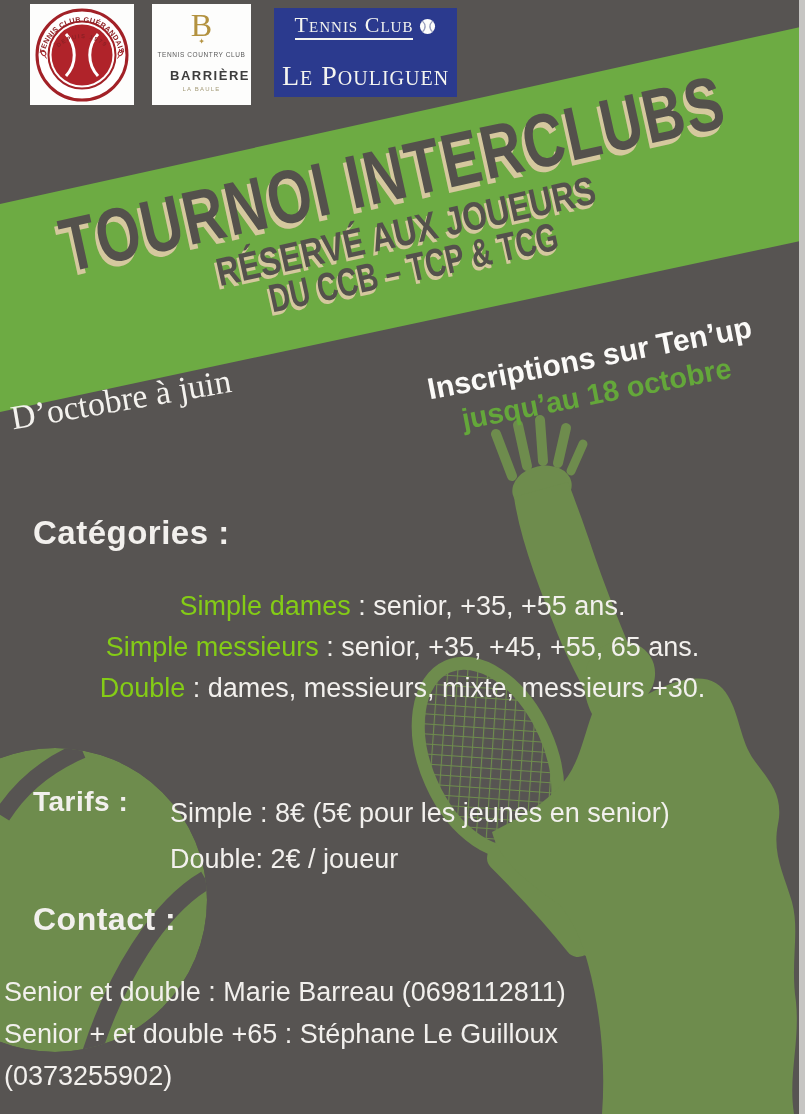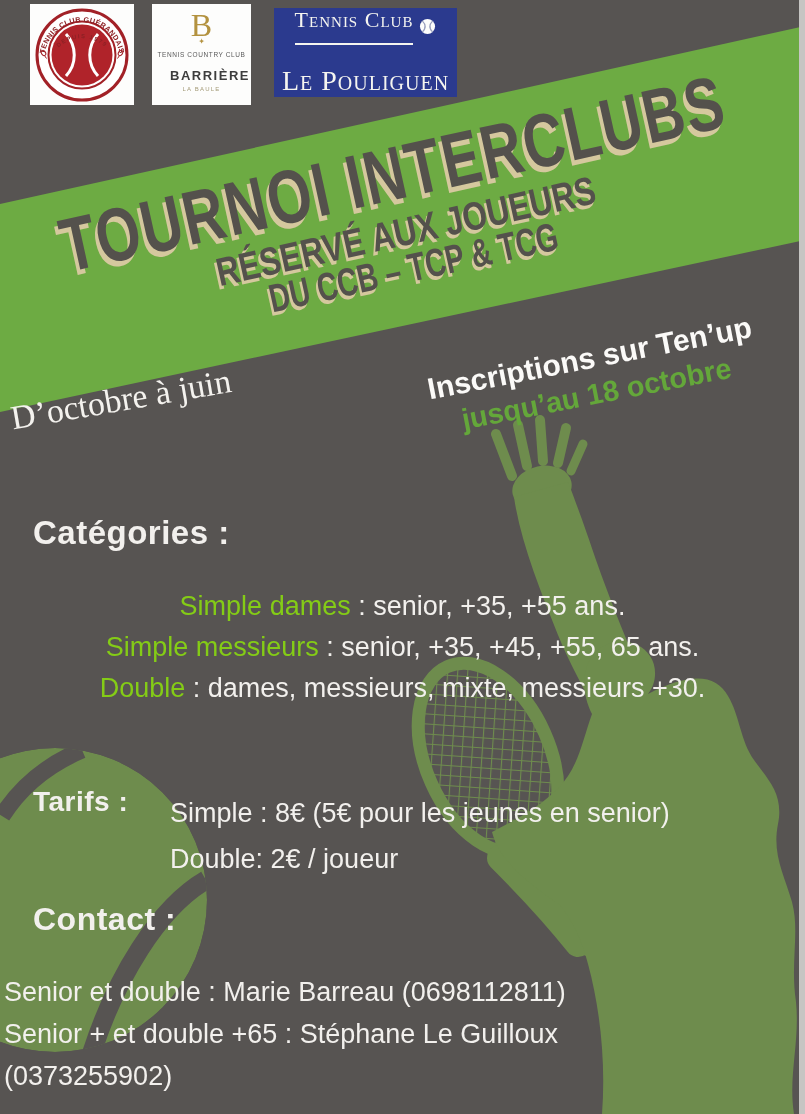--- a/index.html
+++ b/index.html
@@ -89,21 +89,21 @@
   .bar-l2{font-size:13px;font-weight:bold;letter-spacing:1.5px;color:#3d3d3d;margin-top:10px;white-space:nowrap;padding-left:17px;}
   .bar-l3{font-size:6px;letter-spacing:1.2px;color:#a39a77;margin-top:3px;}
   .logo-pouliguen{
     left:274px;top:8px;width:183px;height:89px;background:#2b3a8e;
     display:flex;flex-direction:column;align-items:center;justify-content:center;
     font-family:"Liberation Serif", serif;color:#f5f5f0;
   }
   .tc-row{display:flex;align-items:center;gap:6px;}
   .tc-line1{
     font-variant:small-caps;font-size:22px;letter-spacing:1px;
-    border-bottom:2px solid #f5f5f0;padding-bottom:11px;line-height:24px;
+    border-bottom:2px solid #f5f5f0;padding-bottom:1px;line-height:24px;
   }
   .tc-line2{font-variant:small-caps;font-size:28px;letter-spacing:1px;line-height:32px;margin-top:20px;}
 
   
   .edge-strip{position:absolute;right:0;top:0;width:6px;height:1114px;background:#c6c5c3;z-index:6;}
 </style>
 </head>
 <body>
 
 <div class="poster">

